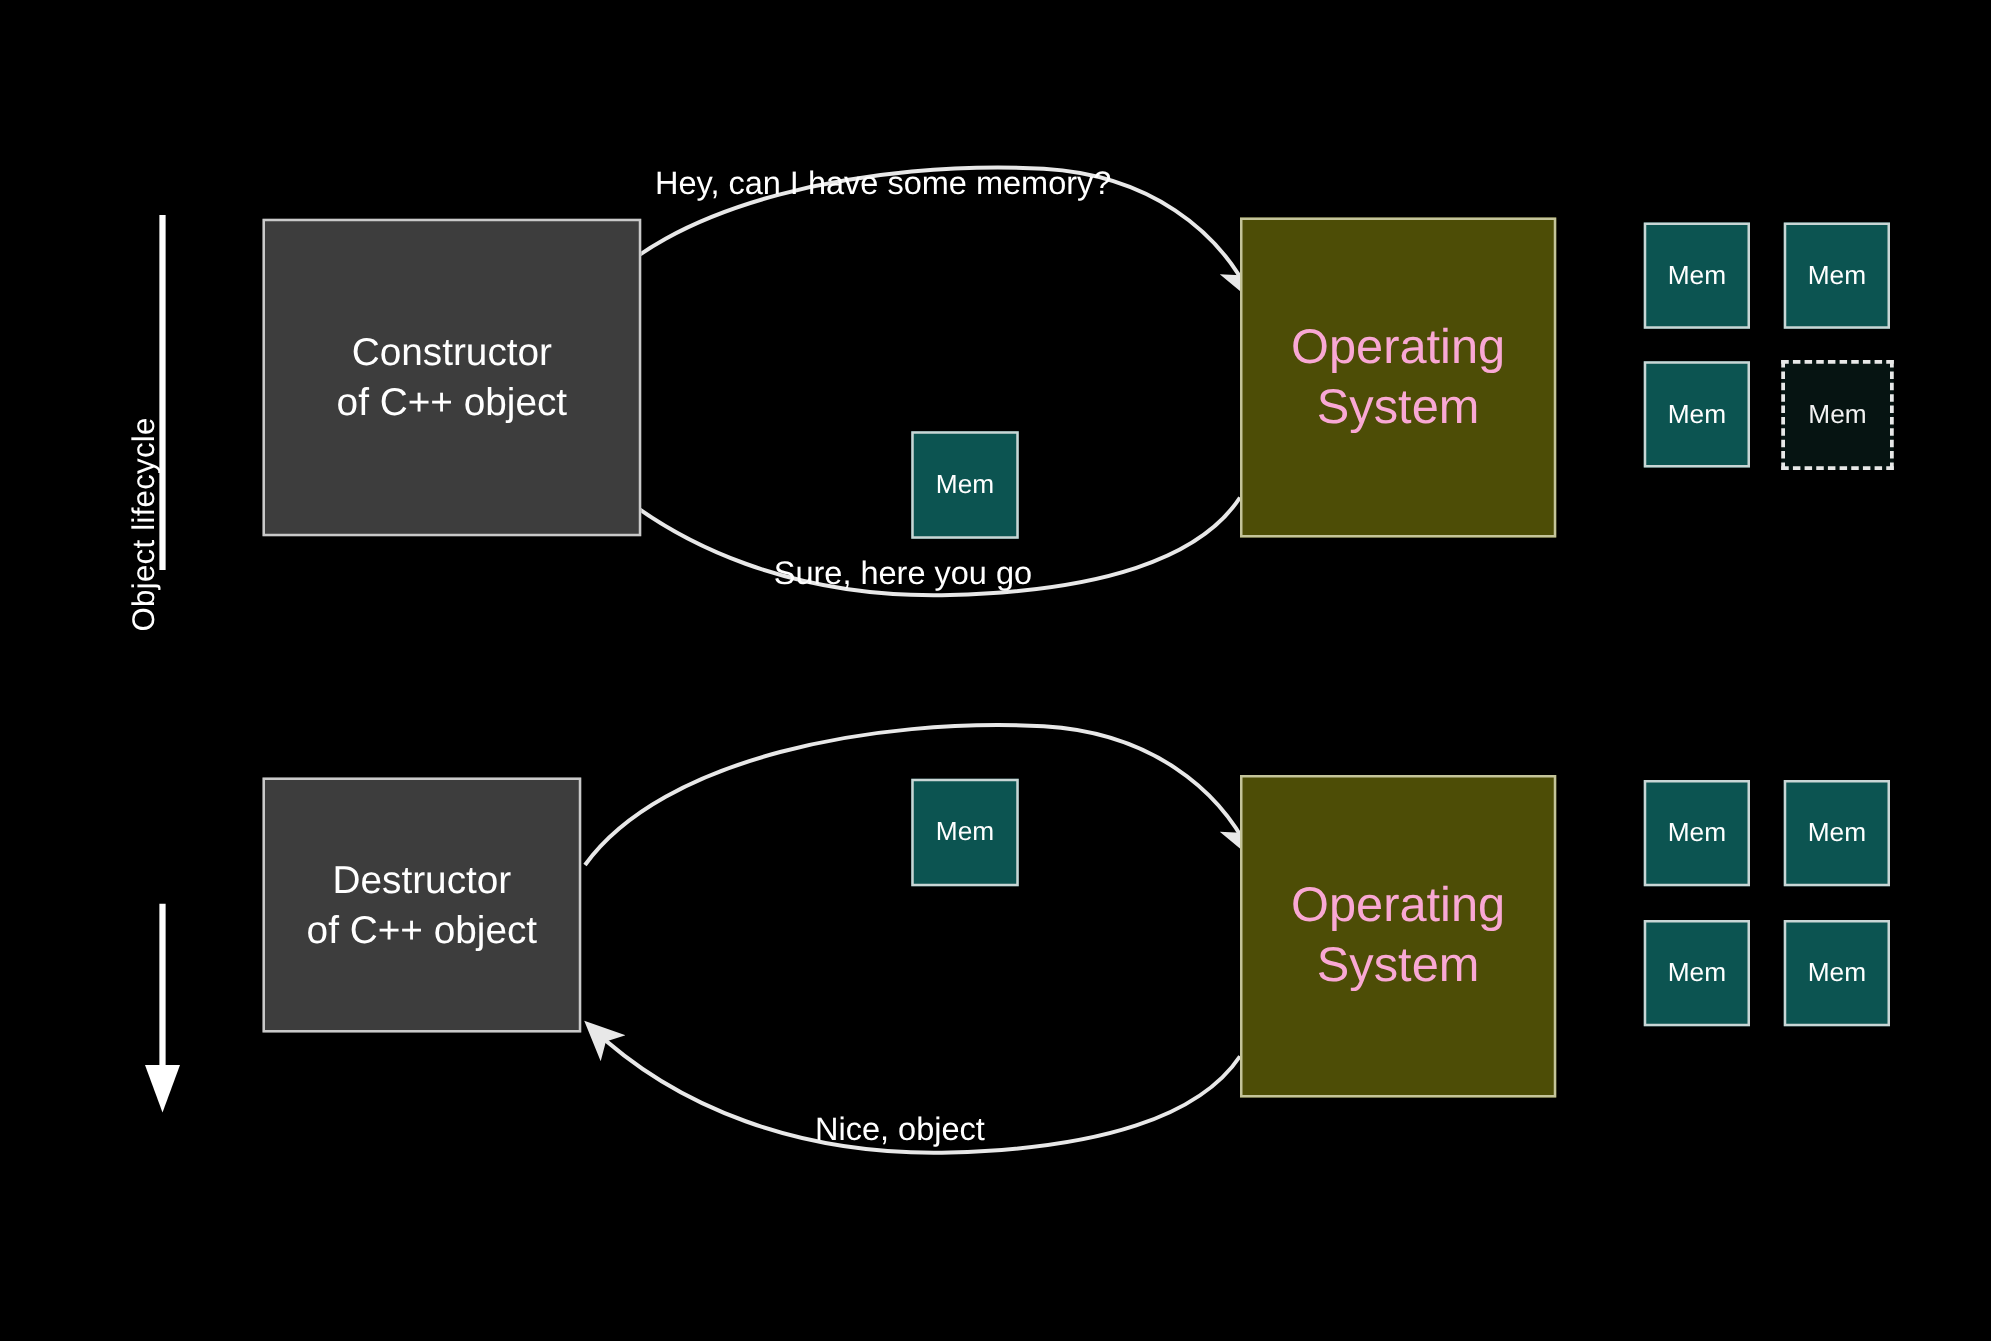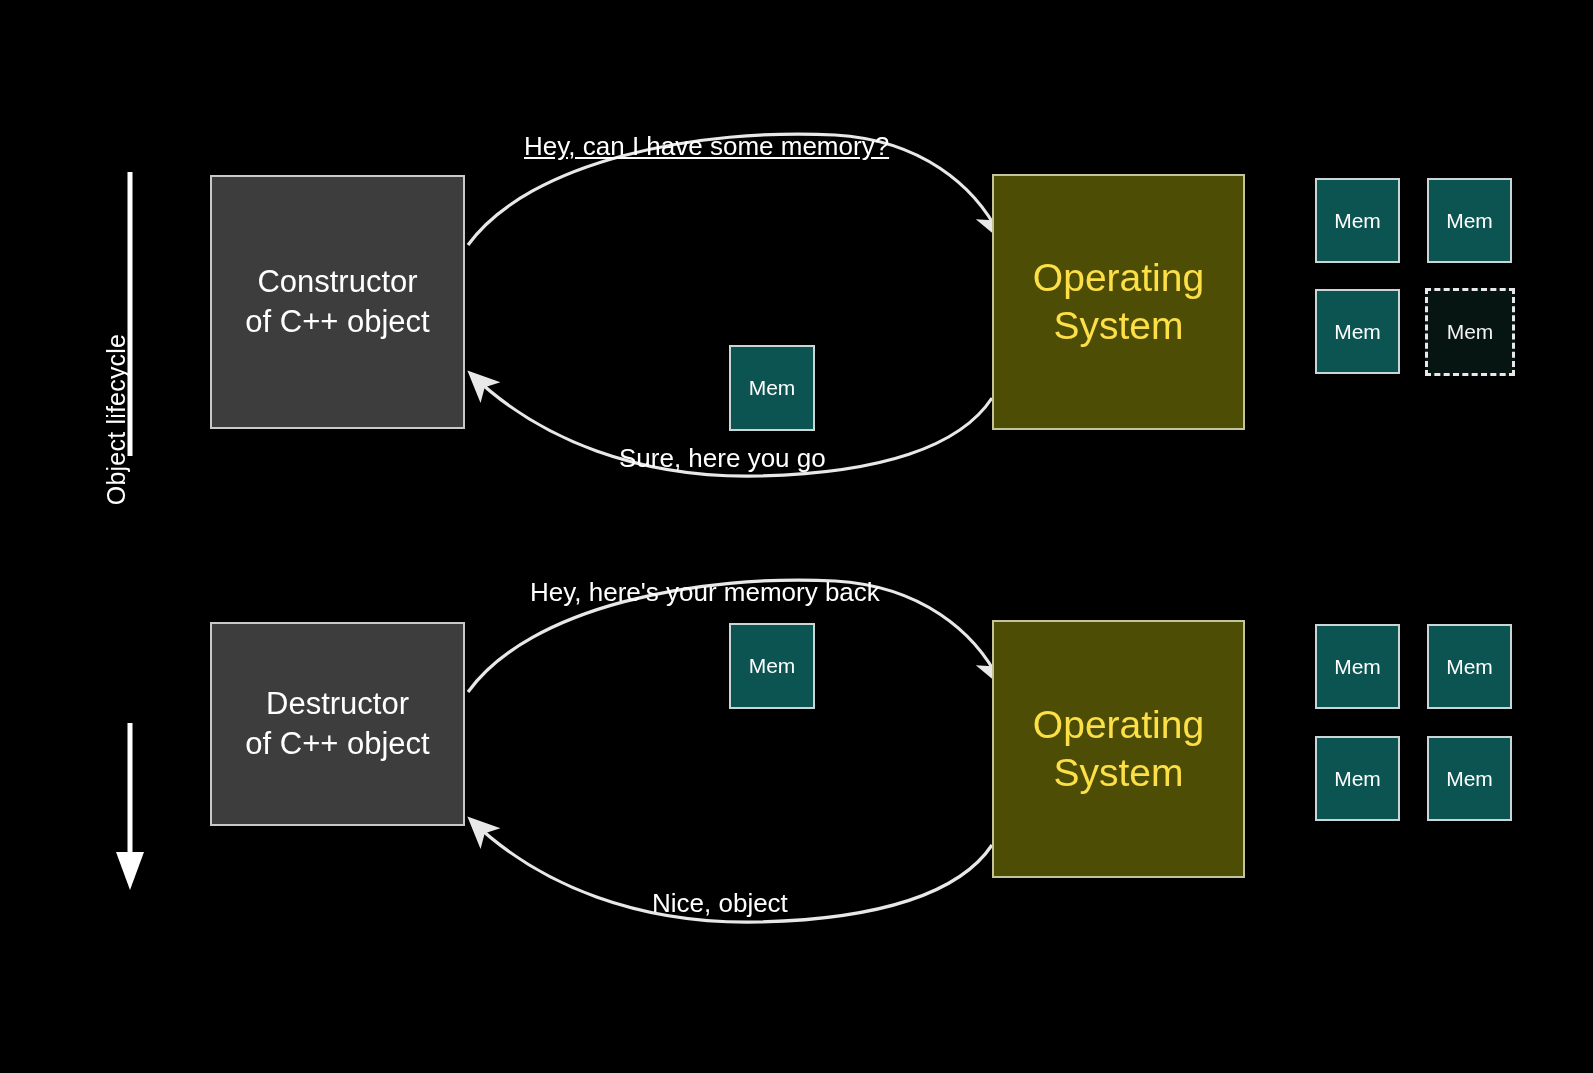--- a/index.html
+++ b/index.html
@@ -59,24 +59,24 @@
     border-color: #c9c9c9;
     font-size: 31px;
     line-height: 1.30;
     color: #ffffff;
   }
   .node-os {
     background: #4d4d06;
     border-color: #c4c49a;
     font-size: 39px;
     line-height: 1.22;
-    color: #fde047;
-  }
-
-  #ctor  { left: 210px;  top: 175px; width: 255px; height: 254px; }
+    color: #f9a8d4;
+  }
+
+  #ctor  { left: 210px;  top: 175px; width: 303px; height: 254px; }
   #os-top{ left: 992px;  top: 174px; width: 253px; height: 256px; }
   #dtor  { left: 210px;  top: 622px; width: 255px; height: 204px; }
   #os-bot{ left: 992px;  top: 620px; width: 253px; height: 258px; }
 
   
   .mem {
     position: absolute;
     box-sizing: border-box;
     width: 85px;
     height: 85px;
@@ -111,21 +111,21 @@
   #mem-b-2 { left: 1271px; top: 736px; }
   #mem-b-3 { left: 1383px; top: 736px; }
 
   
   .caption {
     position: absolute;
     font-size: 26px;
     color: #ffffff;
     white-space: nowrap;
   }
-  #cap-req   { left: 524px; top: 131px; text-decoration: underline; }
+  #cap-req   { left: 524px; top: 131px; }
   #cap-give  { left: 619px; top: 443px; }
   #cap-back  { left: 530px; top: 577px; }
   #cap-thx   { left: 652px; top: 888px; }
 
   
   #arrows {
     position: absolute;
     left: 0; top: 0;
     width: 1593px;
     height: 1073px;
@@ -183,21 +183,20 @@
   <div class="node node-actor" id="dtor">
     <span class="line">Destructor</span>
     <span class="line">of C++ object</span>
   </div>
 
   <div class="node node-os" id="os-bot">
     <span class="line">Operating</span>
     <span class="line">System</span>
   </div>
 
-  <div class="caption" id="cap-back">Hey, here's your memory back</div>
   <div class="caption" id="cap-thx">Nice, object</div>
 
   <div class="mem" id="mem-transit-bot">Mem</div>
 
   <div class="mem" id="mem-b-0">Mem</div>
   <div class="mem" id="mem-b-1">Mem</div>
   <div class="mem" id="mem-b-2">Mem</div>
   <div class="mem" id="mem-b-3">Mem</div>
 
 </div>

